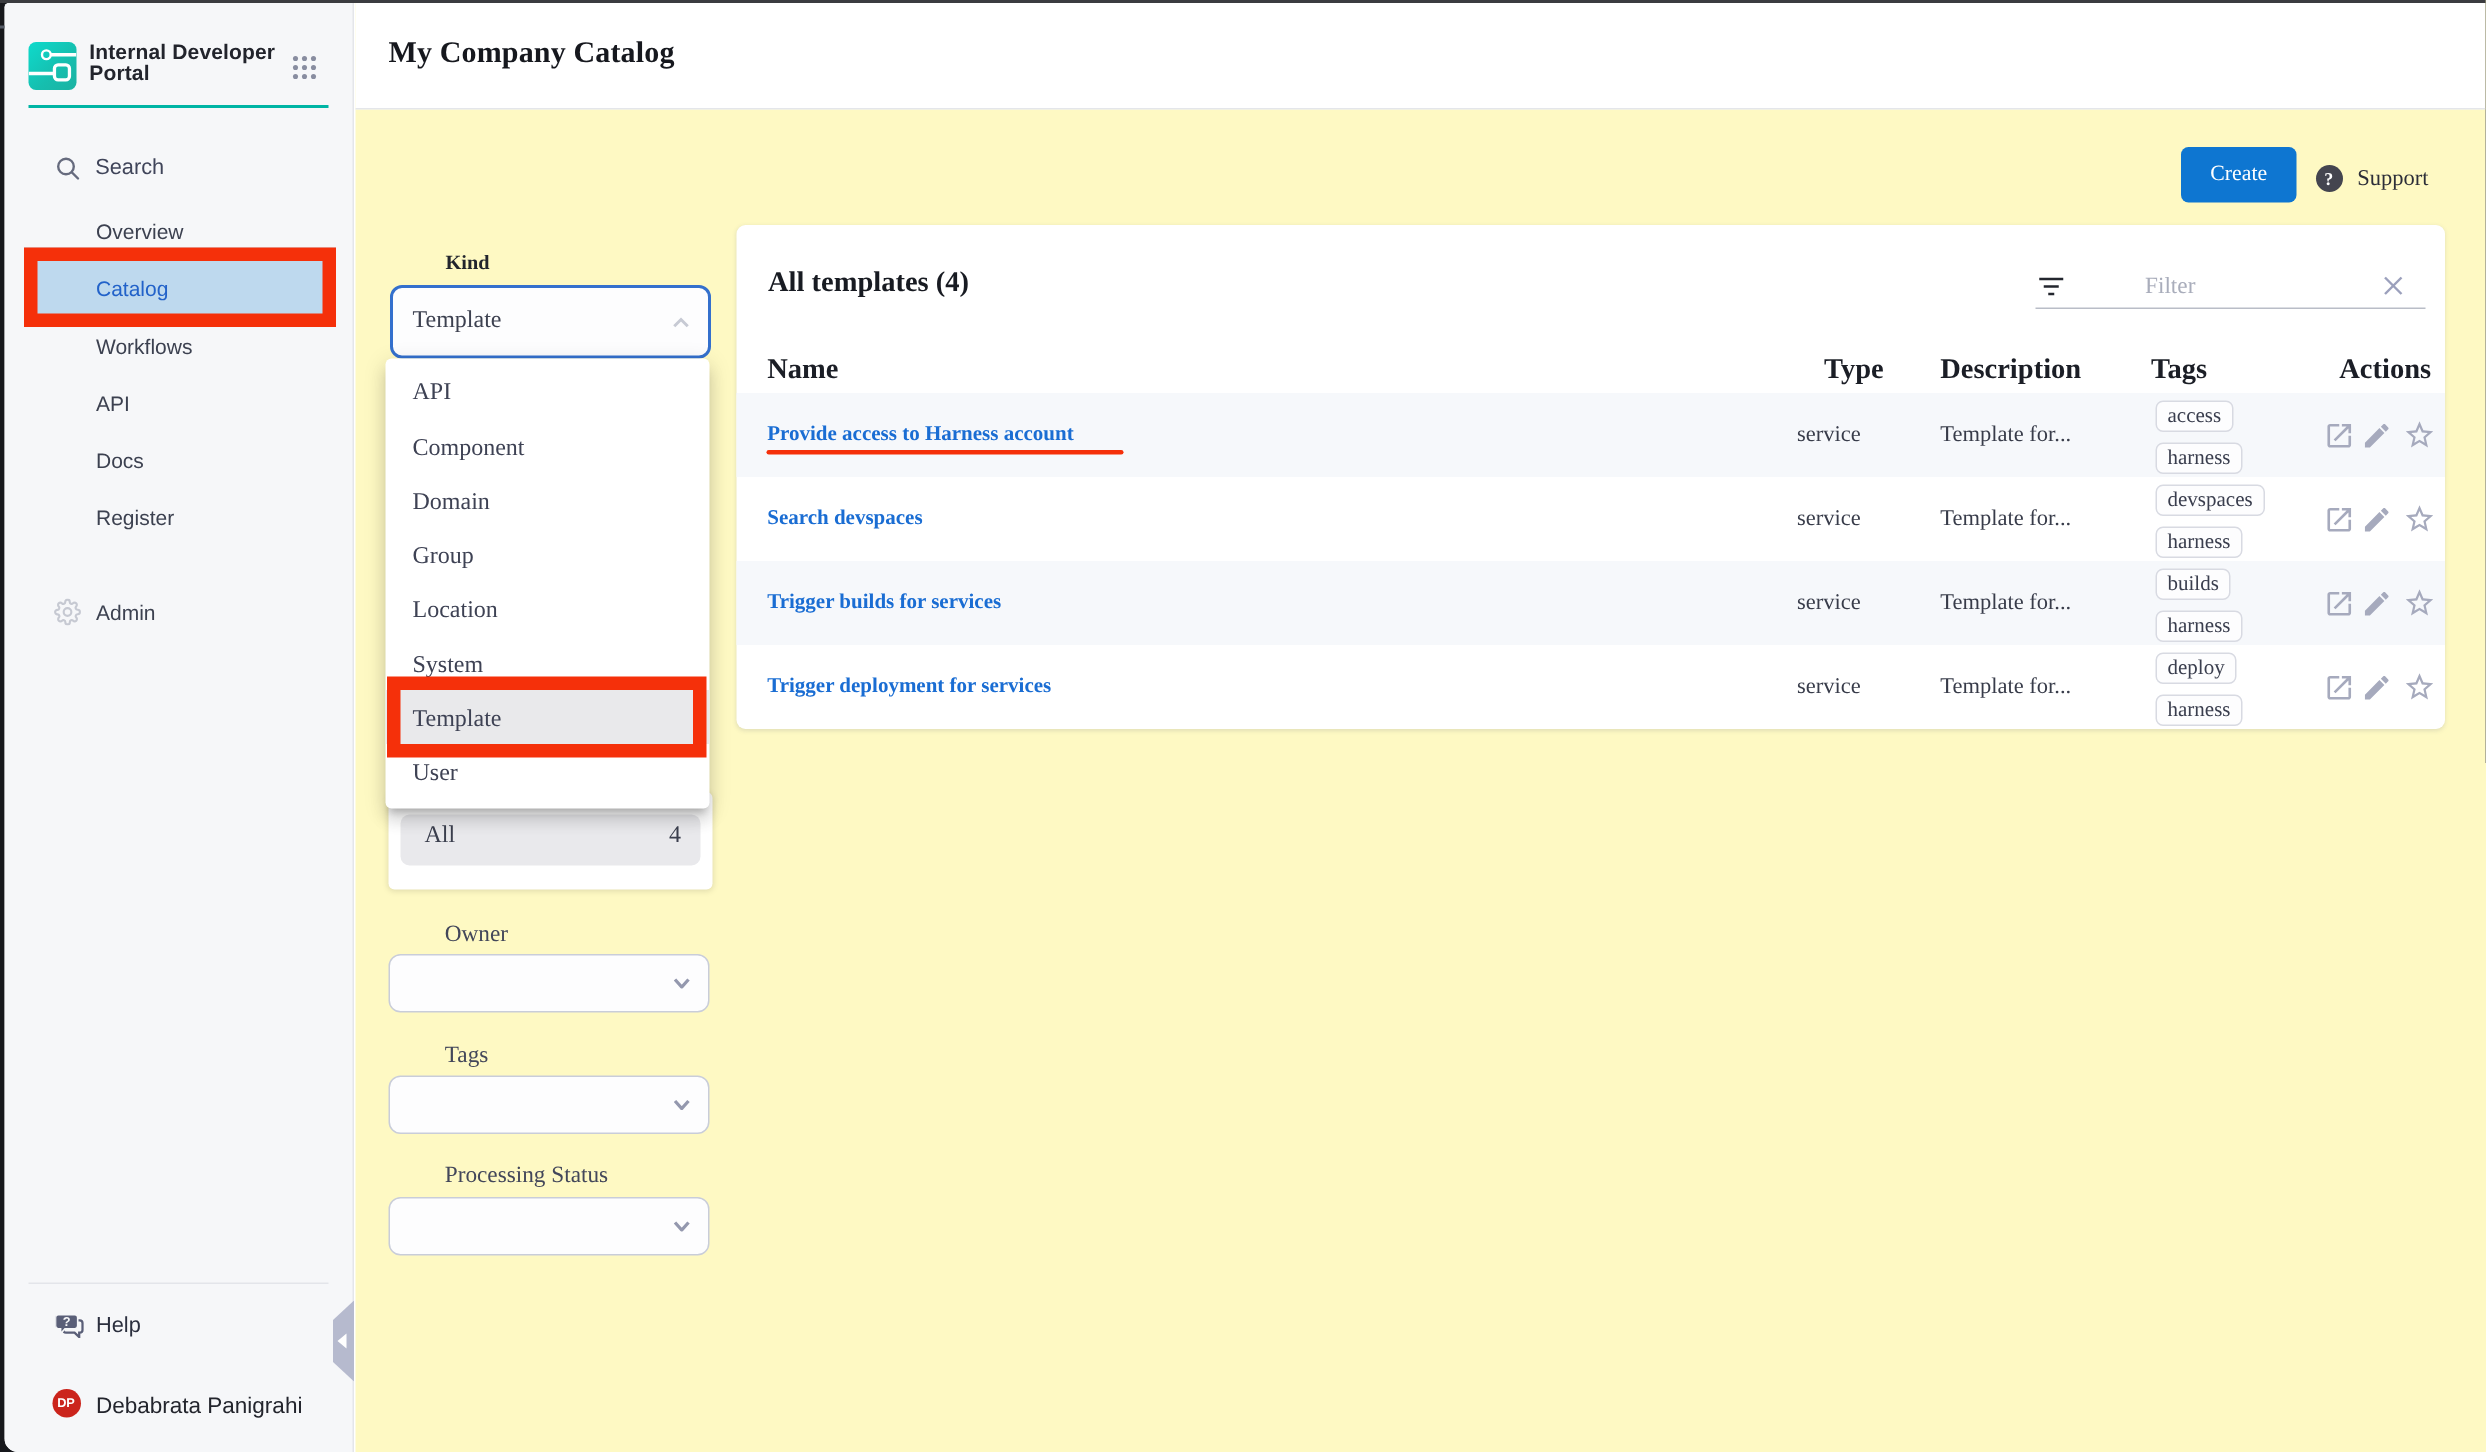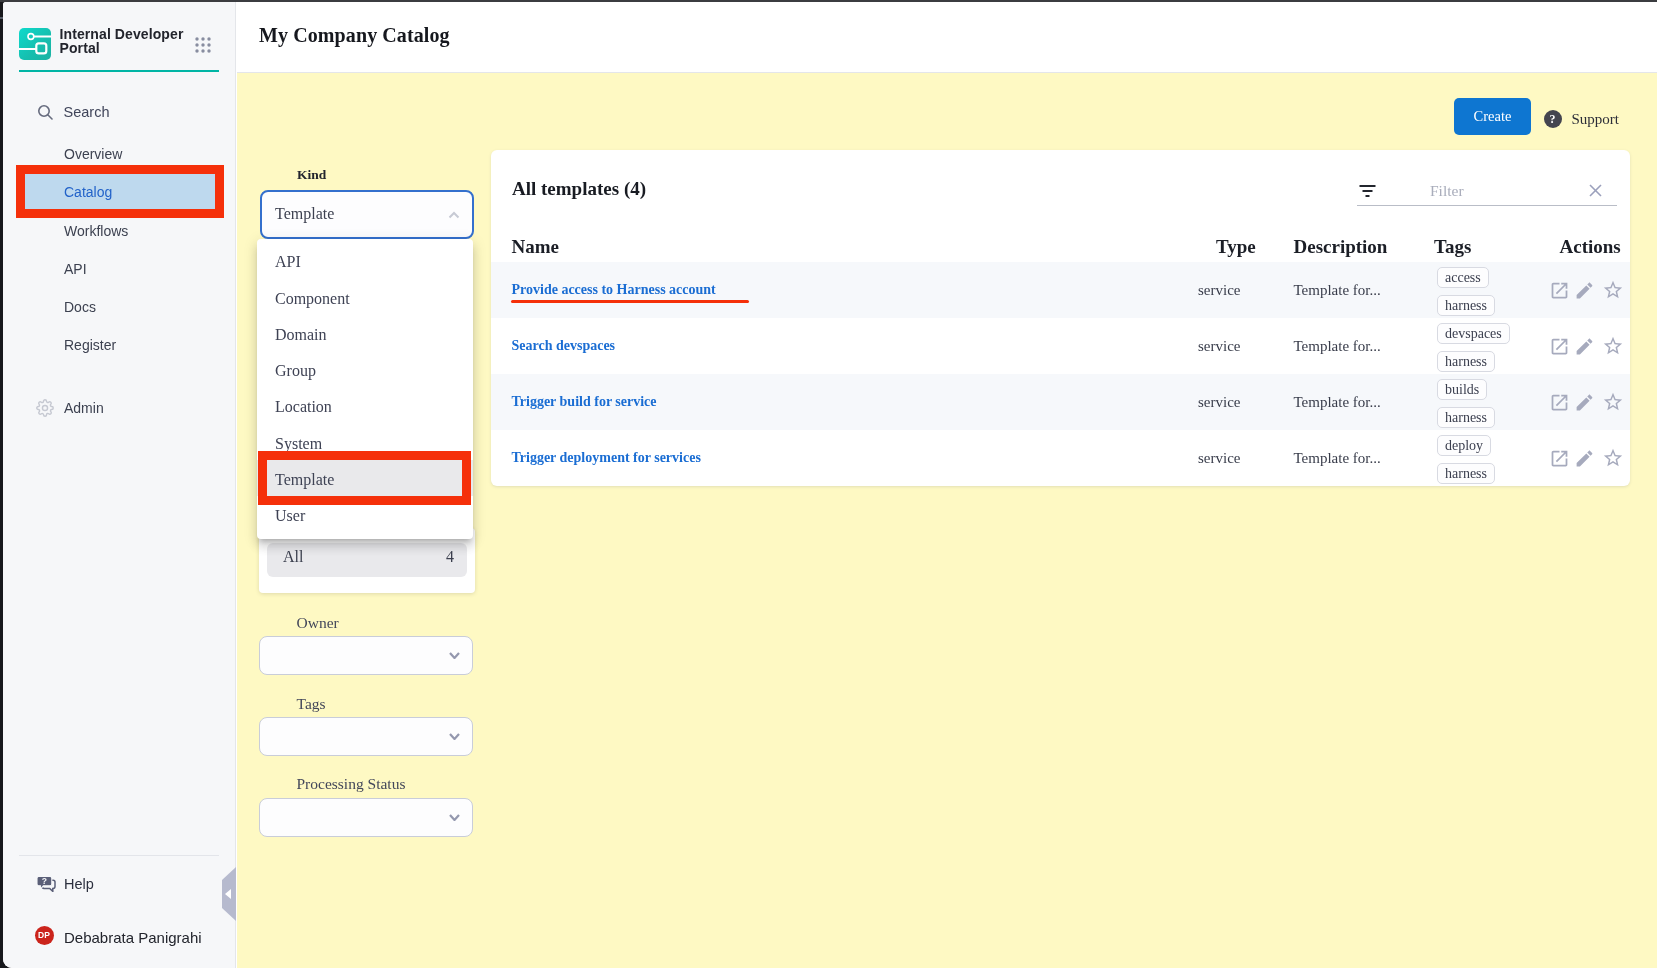--- a/index.html
+++ b/index.html
@@ -226,21 +226,21 @@
             <path fill="#a6aabd" d="M19 19H5V5h7V3H5c-1.11 0-2 .9-2 2v14c0 1.1.89 2 2 2h14c1.1 0 2-.9 2-2v-7h-2v7zM14 3v2h3.59l-9.83 9.83 1.41 1.41L19 6.41V10h2V3h-7z"></path>
           </svg>
         <svg class="ico" style="left:1083px;" width="21" height="21" viewBox="0 0 24 24">
             <path fill="#a6aabd" d="M3 17.25V21h3.75L17.81 9.94l-3.75-3.75L3 17.25zM20.71 7.04c.39-.39.39-1.02 0-1.41l-2.34-2.34c-.39-.39-1.02-.39-1.41 0l-1.83 1.83 3.75 3.75 1.83-1.83z"></path>
           </svg>
         <svg class="ico" style="left:1110.5px;top:17px;" width="22" height="22" viewBox="0 0 24 24">
             <path fill="#a6aabd" d="M22 9.24l-7.19-.62L12 2 9.19 8.63 2 9.24l5.46 4.73L5.82 21 12 17.27 18.18 21l-1.63-7.03L22 9.24zM12 15.4l-3.76 2.27 1-4.28-3.32-2.88 4.38-.38L12 6.1l1.71 4.04 4.38.38-3.32 2.88 1 4.28L12 15.4z"></path>
           </svg>
       </div>
       <div class="row odd" style="top:224px;">
-        <div class="rlink">Trigger build for service</div>
+        <div class="rlink">Trigger builds for services</div>
         <div class="rsvc">service</div>
         <div class="rdesc">Template for...</div>
         <div class="tag" style="top:5px;">builds</div>
         <div class="tag" style="top:33px;">harness</div>
         <svg class="ico" style="left:1058px;" width="21" height="21" viewBox="0 0 24 24">
             <path fill="#a6aabd" d="M19 19H5V5h7V3H5c-1.11 0-2 .9-2 2v14c0 1.1.89 2 2 2h14c1.1 0 2-.9 2-2v-7h-2v7zM14 3v2h3.59l-9.83 9.83 1.41 1.41L19 6.41V10h2V3h-7z"></path>
           </svg>
         <svg class="ico" style="left:1083px;" width="21" height="21" viewBox="0 0 24 24">
             <path fill="#a6aabd" d="M3 17.25V21h3.75L17.81 9.94l-3.75-3.75L3 17.25zM20.71 7.04c.39-.39.39-1.02 0-1.41l-2.34-2.34c-.39-.39-1.02-.39-1.41 0l-1.83 1.83 3.75 3.75 1.83-1.83z"></path>
           </svg>

